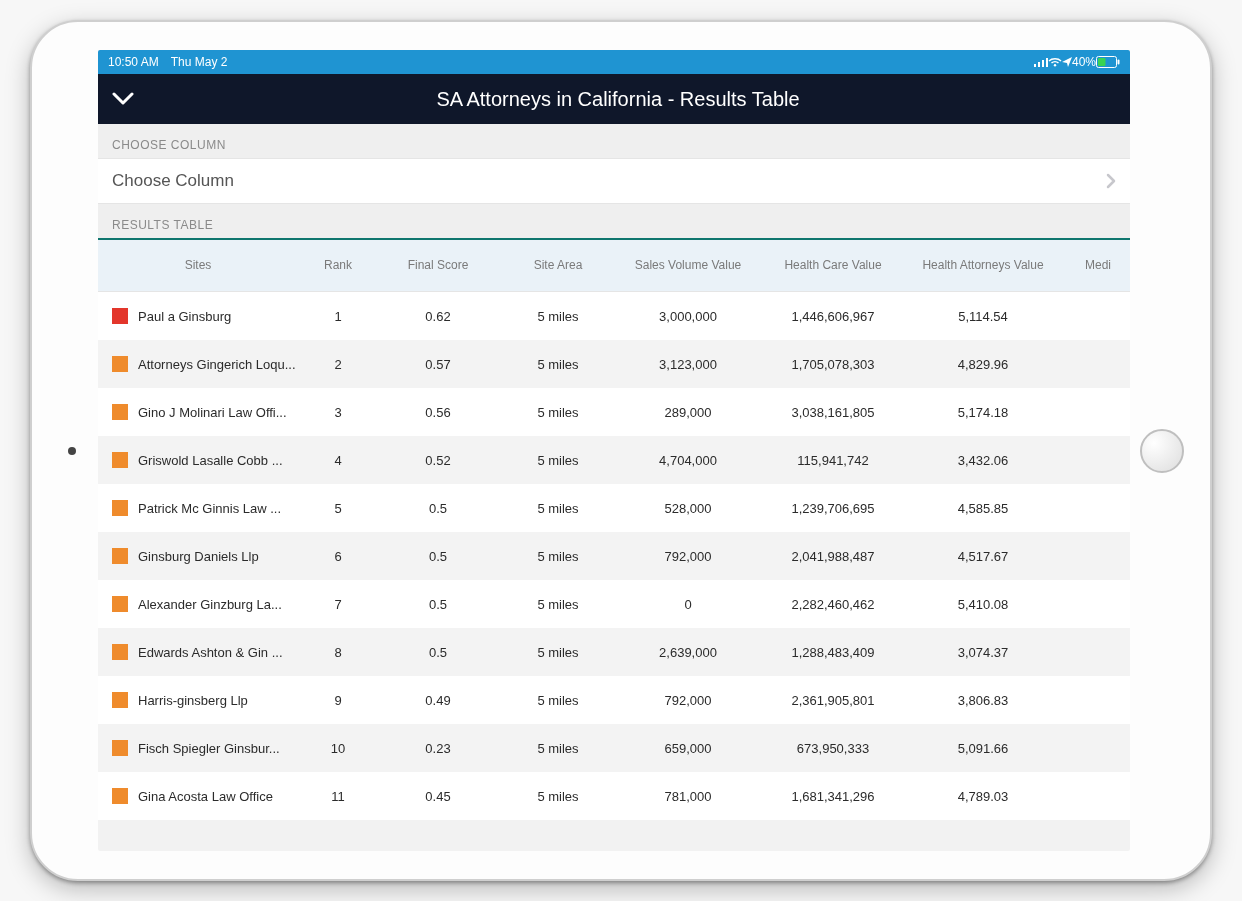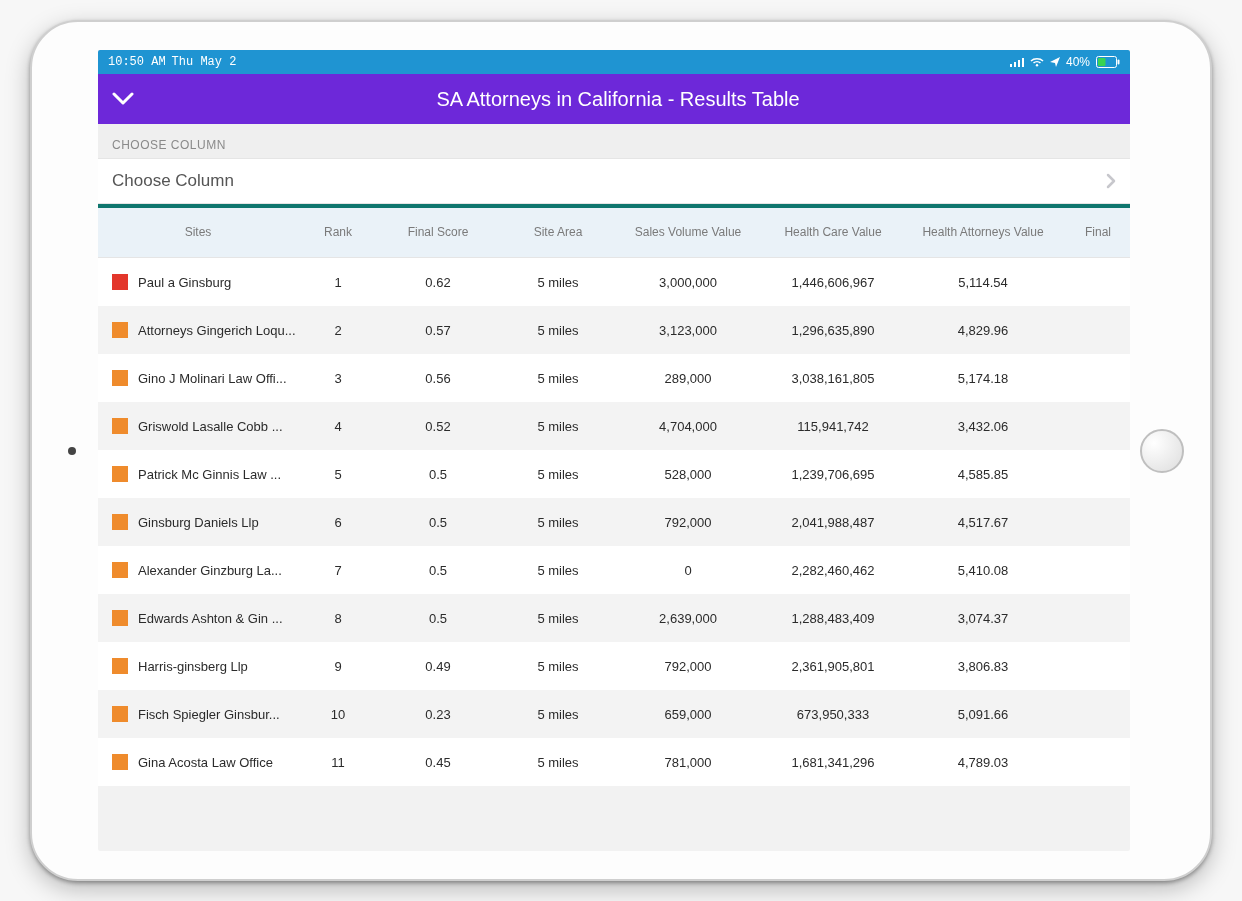--- a/index.html
+++ b/index.html
@@ -35,27 +35,27 @@
     position: relative;
     display: flex; flex-direction: column;
   }
 
   
   .statusbar {
     background: #1f94d2; color: #fff;
     height: 24px; font-size: 12px;
     display: flex; align-items: center; padding: 0 10px;
   }
-  .statusbar .sb-left { display: flex; gap: 6px; font-family: Liberation Mono, monospace; }
-  .statusbar .sb-right { margin-left: auto; display: flex; align-items: center; gap: 6px; }
+  .statusbar .sb-left { display: flex; gap: 12px; }
+  .statusbar .sb-right { margin-left: auto; display: flex; align-items: center; gap: 0; }
   .sb-icon { display:inline-flex; align-items:center; }
 
   
   .titlebar {
-    background: #6d28d9; color: #fff;
+    background: #0f172a; color: #fff;
     height: 50px; display: flex; align-items: center;
     padding: 0 14px;
     font-size: 20px;
   }
   .titlebar .chev { margin-right: 16px; }
   .titlebar .title-text { flex: 1; text-align: center; margin-right: 30px; font-weight: 400;}
 
   .section-label {
     font-size: 12px; letter-spacing: .5px;
     color: #8a8a8a; padding: 14px 14px 6px;
@@ -70,21 +70,21 @@
   }
   .choose-row .chev-r { margin-left: auto; color: #c7c7cc; }
 
   
   .table-wrap { flex:1; overflow:hidden; }
   .thead {
     display:grid;
     grid-template-columns: 200px 80px 120px 120px 140px 150px 150px 80px;
     background:#eaf2f8; color:#7a7a7a; font-size:12px;
     align-items:center; height:54px; text-align:center;
-    border-top:4px solid #0f766e; border-bottom:1px solid #e5e5e5;
+    border-top:2px solid #0f766e; border-bottom:1px solid #e5e5e5;
   }
   .thead > div { padding: 4px 6px; line-height:1.2; }
   .trow {
     display:grid;
     grid-template-columns: 200px 80px 120px 120px 140px 150px 150px 80px;
     align-items:center; height:48px; font-size:13px; color:#2b2b2b;
     text-align:center;
   }
   .trow:nth-child(odd){ background:#ffffff; }
   .trow:nth-child(even){ background:#f3f3f3; }
@@ -161,31 +161,32 @@
     <div class="section-label">CHOOSE COLUMN</div>
     <div class="choose-row">
       <span>Choose Column</span>
       <span class="chev-r">
         <svg width="10" height="16" viewBox="0 0 10 16">
             <path d="M2 2 L8 8 L2 14" fill="none" stroke="#c7c7cc" stroke-width="2.5" stroke-linecap="round" stroke-linejoin="round"></path>
           </svg>
       </span>
     </div>
 
+    <div class="section-label">RESULTS TABLE</div>
 
     <div class="table-wrap">
       <div class="thead">
         <div>Sites</div>
         <div>Rank</div>
         <div>Final Score</div>
         <div>Site Area</div>
         <div>Sales Volume Value</div>
         <div>Health Care Value</div>
         <div>Health Attorneys Value</div>
-        <div>Final</div>
+        <div>Medi</div>
       </div>
       <div id="tbody">
           <div class="trow">
             <div class="sites-cell">
               <span class="swatch red"></span>
               <span class="site-name">Paul a Ginsburg</span>
             </div>
             <div>1</div>
             <div>0.62</div>
             <div>5 miles</div>
@@ -196,21 +197,21 @@
           </div>
           <div class="trow">
             <div class="sites-cell">
               <span class="swatch orange"></span>
               <span class="site-name">Attorneys Gingerich Loqu...</span>
             </div>
             <div>2</div>
             <div>0.57</div>
             <div>5 miles</div>
             <div>3,123,000</div>
-            <div>1,296,635,890</div>
+            <div>1,705,078,303</div>
             <div>4,829.96</div>
             <div></div>
           </div>
           <div class="trow">
             <div class="sites-cell">
               <span class="swatch orange"></span>
               <span class="site-name">Gino J Molinari Law Offi...</span>
             </div>
             <div>3</div>
             <div>0.56</div>

